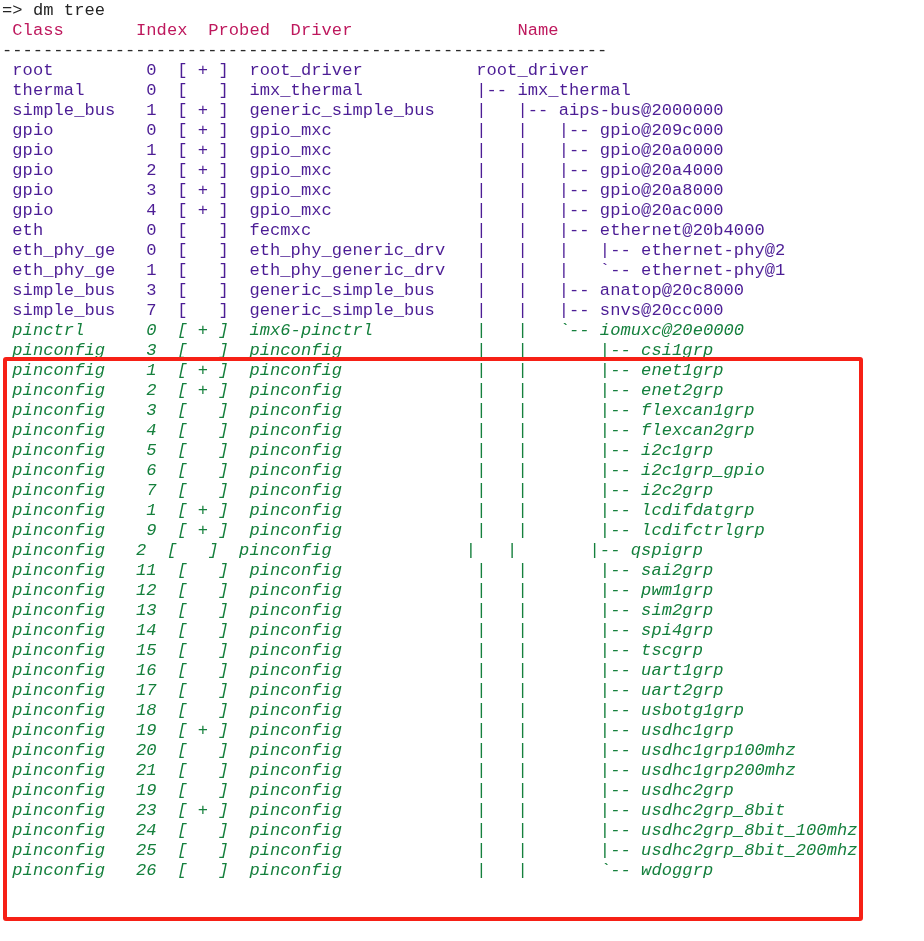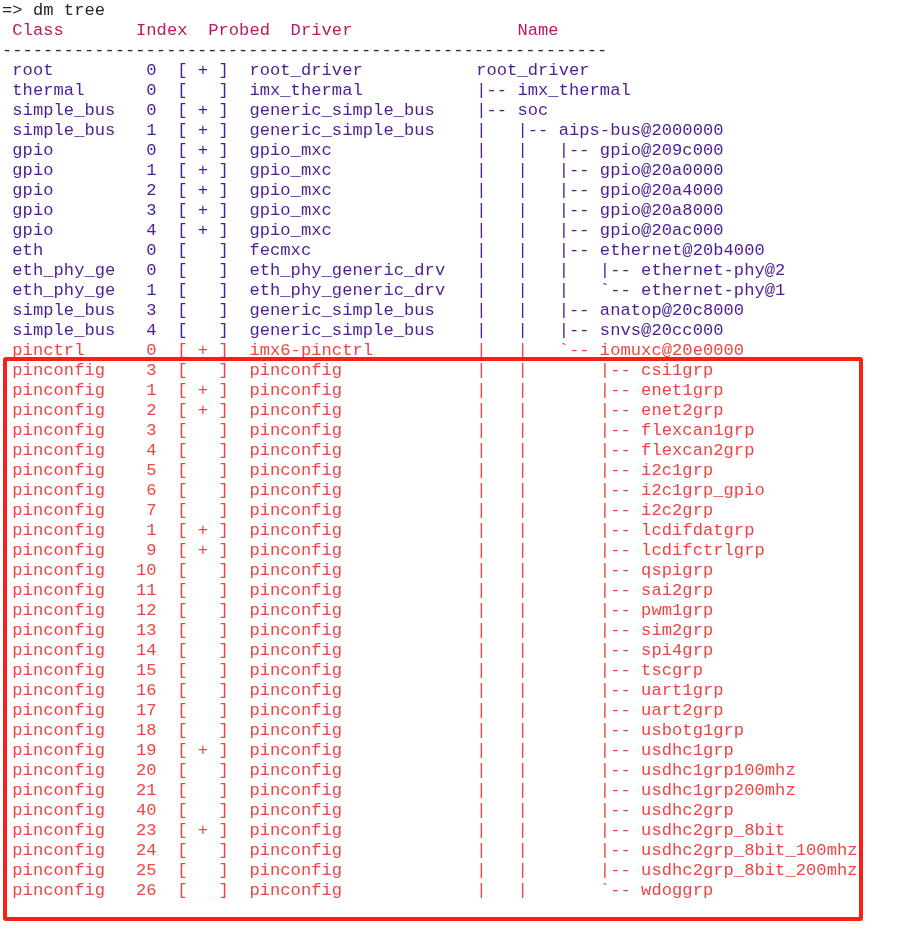--- a/index.html
+++ b/index.html
@@ -31,21 +31,21 @@
     font-size: 17.1px;
     line-height: 20px;
     height: 20px;
     color: #3b3b3b;
     letter-spacing: 0.05px;
   }
   .line.cmd { color: #242424; }
   .line.hdr { color: #be185d; }
   .line.rule { color: #2a2a2a; letter-spacing: 0px; }
   .line.row { color: #4c1d95; }
-  .line.hl { color: #ef4444; }
+  .line.hl { color: #15803d; font-style: italic; }
   #highlight-box {
     position: absolute;
     left: 3px;
     top: 357px;
     width: 860px;
     height: 564px;
     border: 4px solid #f62016;
     border-radius: 3px;
     box-sizing: border-box;
     pointer-events: none;
@@ -56,56 +56,55 @@
 
 <div id="screen">
 
   <div id="terminal">
     <span class="line cmd">=&gt; dm tree</span>
     <span class="line hdr"> Class       Index  Probed  Driver                Name</span>
     <span class="line rule">-----------------------------------------------------------</span>
     <div id="rows">
         <span class="line row"> root         0  [ + ]  root_driver           root_driver</span>
         <span class="line row"> thermal      0  [   ]  imx_thermal           |-- imx_thermal</span>
-        <span class="line row"> simple_bus   0  [ + ]  generic_simple_bus    |-- soc</span>
         <span class="line row"> simple_bus   1  [ + ]  generic_simple_bus    |   |-- aips-bus@2000000</span>
         <span class="line row"> gpio         0  [ + ]  gpio_mxc              |   |   |-- gpio@209c000</span>
         <span class="line row"> gpio         1  [ + ]  gpio_mxc              |   |   |-- gpio@20a0000</span>
         <span class="line row"> gpio         2  [ + ]  gpio_mxc              |   |   |-- gpio@20a4000</span>
         <span class="line row"> gpio         3  [ + ]  gpio_mxc              |   |   |-- gpio@20a8000</span>
         <span class="line row"> gpio         4  [ + ]  gpio_mxc              |   |   |-- gpio@20ac000</span>
         <span class="line row"> eth          0  [   ]  fecmxc                |   |   |-- ethernet@20b4000</span>
         <span class="line row"> eth_phy_ge   0  [   ]  eth_phy_generic_drv   |   |   |   |-- ethernet-phy@2</span>
         <span class="line row"> eth_phy_ge   1  [   ]  eth_phy_generic_drv   |   |   |   `-- ethernet-phy@1</span>
         <span class="line row"> simple_bus   3  [   ]  generic_simple_bus    |   |   |-- anatop@20c8000</span>
-        <span class="line row"> simple_bus   4  [   ]  generic_simple_bus    |   |   |-- snvs@20cc000</span>
+        <span class="line row"> simple_bus   7  [   ]  generic_simple_bus    |   |   |-- snvs@20cc000</span>
         <span class="line row hl"> pinctrl      0  [ + ]  imx6-pinctrl          |   |   `-- iomuxc@20e0000</span>
         <span class="line row hl"> pinconfig    3  [   ]  pinconfig             |   |       |-- csi1grp</span>
         <span class="line row hl"> pinconfig    1  [ + ]  pinconfig             |   |       |-- enet1grp</span>
         <span class="line row hl"> pinconfig    2  [ + ]  pinconfig             |   |       |-- enet2grp</span>
         <span class="line row hl"> pinconfig    3  [   ]  pinconfig             |   |       |-- flexcan1grp</span>
         <span class="line row hl"> pinconfig    4  [   ]  pinconfig             |   |       |-- flexcan2grp</span>
         <span class="line row hl"> pinconfig    5  [   ]  pinconfig             |   |       |-- i2c1grp</span>
         <span class="line row hl"> pinconfig    6  [   ]  pinconfig             |   |       |-- i2c1grp_gpio</span>
         <span class="line row hl"> pinconfig    7  [   ]  pinconfig             |   |       |-- i2c2grp</span>
         <span class="line row hl"> pinconfig    1  [ + ]  pinconfig             |   |       |-- lcdifdatgrp</span>
         <span class="line row hl"> pinconfig    9  [ + ]  pinconfig             |   |       |-- lcdifctrlgrp</span>
-        <span class="line row hl"> pinconfig   10  [   ]  pinconfig             |   |       |-- qspigrp</span>
+        <span class="line row hl"> pinconfig   2  [   ]  pinconfig             |   |       |-- qspigrp</span>
         <span class="line row hl"> pinconfig   11  [   ]  pinconfig             |   |       |-- sai2grp</span>
         <span class="line row hl"> pinconfig   12  [   ]  pinconfig             |   |       |-- pwm1grp</span>
         <span class="line row hl"> pinconfig   13  [   ]  pinconfig             |   |       |-- sim2grp</span>
         <span class="line row hl"> pinconfig   14  [   ]  pinconfig             |   |       |-- spi4grp</span>
         <span class="line row hl"> pinconfig   15  [   ]  pinconfig             |   |       |-- tscgrp</span>
         <span class="line row hl"> pinconfig   16  [   ]  pinconfig             |   |       |-- uart1grp</span>
         <span class="line row hl"> pinconfig   17  [   ]  pinconfig             |   |       |-- uart2grp</span>
         <span class="line row hl"> pinconfig   18  [   ]  pinconfig             |   |       |-- usbotg1grp</span>
         <span class="line row hl"> pinconfig   19  [ + ]  pinconfig             |   |       |-- usdhc1grp</span>
         <span class="line row hl"> pinconfig   20  [   ]  pinconfig             |   |       |-- usdhc1grp100mhz</span>
         <span class="line row hl"> pinconfig   21  [   ]  pinconfig             |   |       |-- usdhc1grp200mhz</span>
-        <span class="line row hl"> pinconfig   40  [   ]  pinconfig             |   |       |-- usdhc2grp</span>
+        <span class="line row hl"> pinconfig   19  [   ]  pinconfig             |   |       |-- usdhc2grp</span>
         <span class="line row hl"> pinconfig   23  [ + ]  pinconfig             |   |       |-- usdhc2grp_8bit</span>
         <span class="line row hl"> pinconfig   24  [   ]  pinconfig             |   |       |-- usdhc2grp_8bit_100mhz</span>
         <span class="line row hl"> pinconfig   25  [   ]  pinconfig             |   |       |-- usdhc2grp_8bit_200mhz</span>
         <span class="line row hl"> pinconfig   26  [   ]  pinconfig             |   |       `-- wdoggrp</span>
       </div>
   </div>
 
   <div id="highlight-box"></div>
 
 </div>

